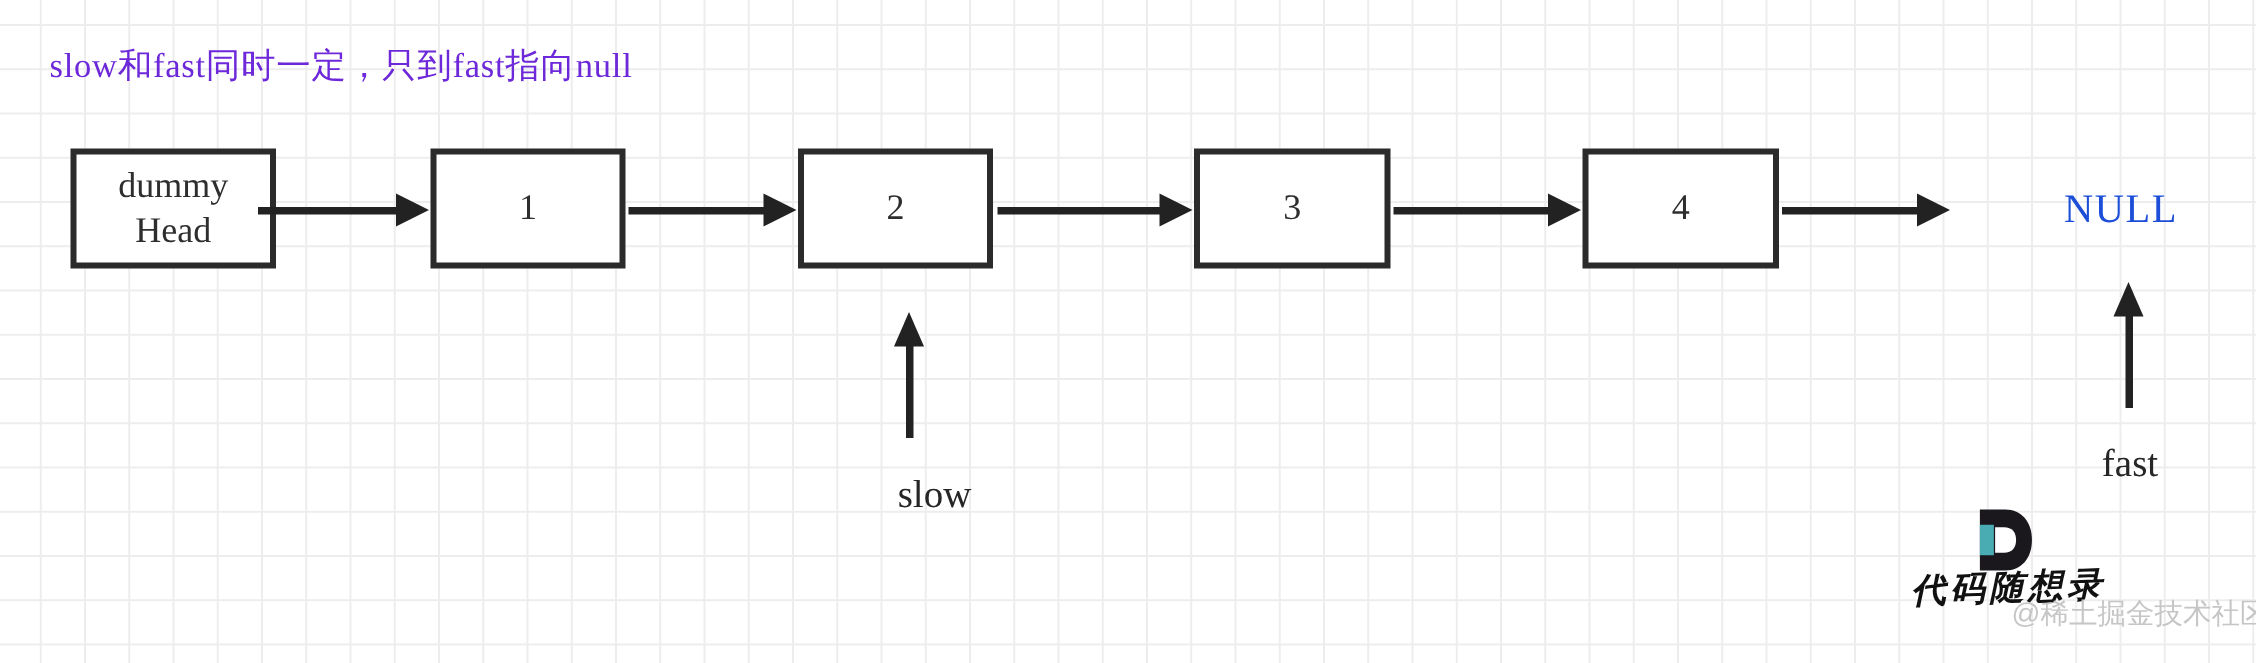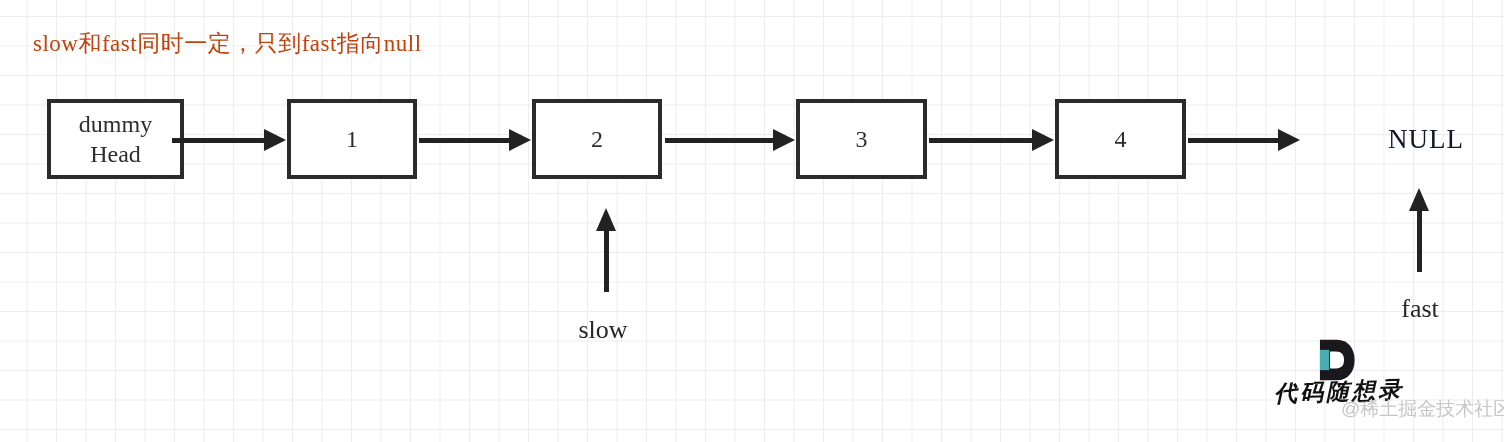--- a/index.html
+++ b/index.html
@@ -9,21 +9,21 @@
     background-image:
       linear-gradient(#ededed 1px, transparent 1px),
       linear-gradient(90deg, #ededed 1px, transparent 1px);
     background-size:29.5px 29.5px;
     background-position:-3px 16px;
     font-family:"Liberation Serif","DejaVu Serif",serif;
     color:#1e1e1e;
   }
   .title{
     position:absolute;left:33px;top:28px;
-    font-size:23px;color:#c2410c;letter-spacing:0.5px;
+    font-size:23px;color:#6d28d9;letter-spacing:0.5px;
   }
   .node{
     position:absolute;top:99px;height:72px;
     border:4px solid #2b2b2b;background:#ffffff;
     display:flex;align-items:center;justify-content:center;
     font-size:24px;color:#2e2e2e;text-align:center;
     white-space:pre-line;line-height:1.25;
   }
   .n-dummy{left:47px;width:129px;}
   .n-1{left:287px;width:122px;}
@@ -51,25 +51,25 @@
     content:"";position:absolute;top:-22px;left:-8px;
     border-bottom:23px solid #222222;
     border-left:10px solid transparent;
     border-right:10px solid transparent;
   }
   .v-slow{left:604px;top:230px;height:62px;}
   .v-fast{left:1417px;top:210px;height:62px;}
   .ptr-label{
     position:absolute;font-size:26px;color:#262626;text-align:center;
   }
-  .l-slow{left:568px;top:315px;width:70px;}
+  .l-slow{left:588px;top:315px;width:70px;}
   .l-fast{left:1388px;top:294px;width:64px;}
   .null-label{
     position:absolute;left:1376px;top:124px;width:100px;
-    font-size:27px;color:#0f172a;text-align:center;letter-spacing:1px;
+    font-size:27px;color:#1d4ed8;letter-spacing:1px;
   }
   .wm{position:absolute;right:8px;bottom:14px;width:250px;height:90px;}
   .wm-logo{position:absolute;left:70px;top:0;}
   .wm-brand{
     position:absolute;left:28px;top:38px;width:150px;
     font-size:23px;font-weight:bold;color:#111111;
     font-style:italic;letter-spacing:3px;white-space:nowrap;
     transform:rotate(-2deg);
   }
   .wm-community{

